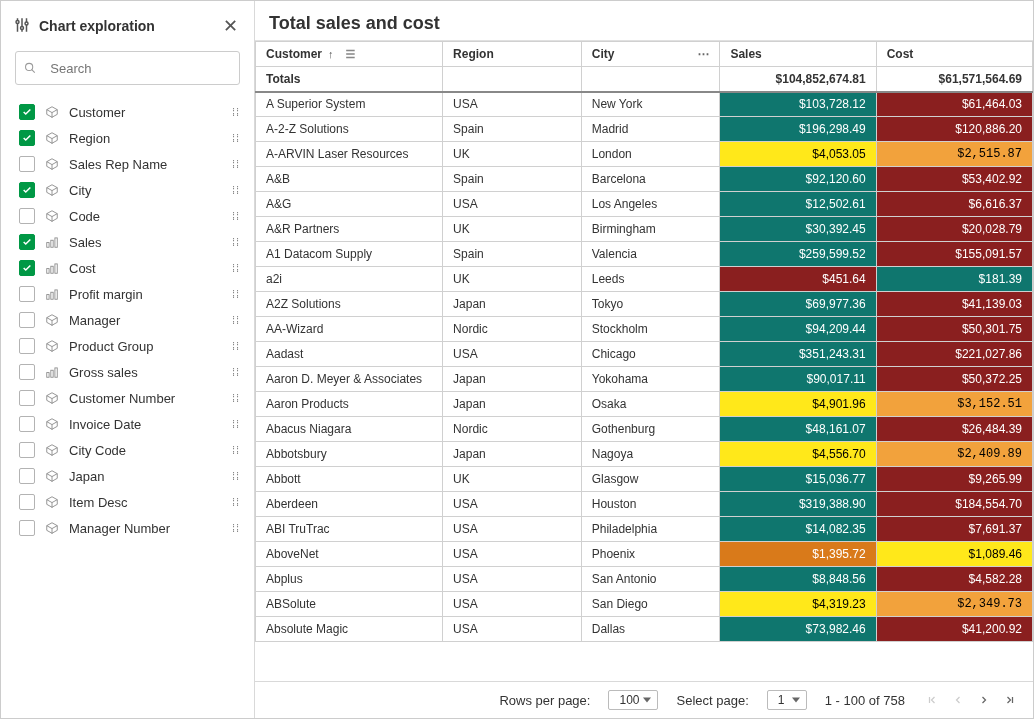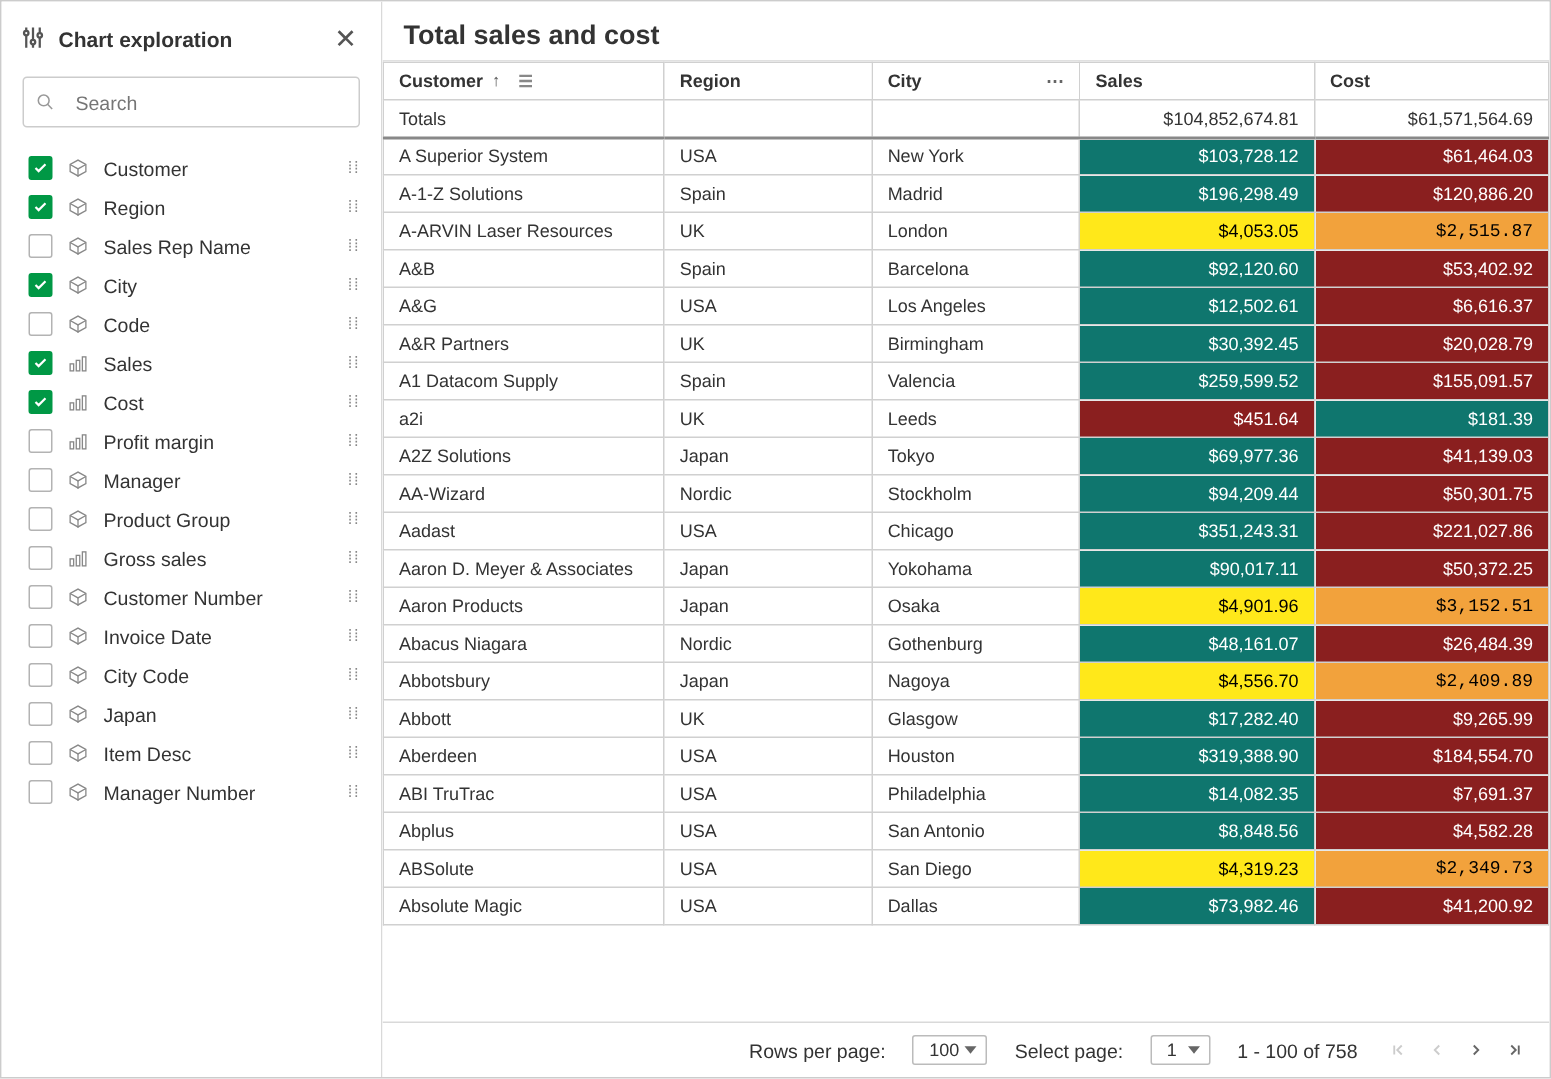--- a/index.html
+++ b/index.html
@@ -152,21 +152,21 @@
     font-weight: 600;
     position: relative;
   }
   th .th-inner {
     display: flex;
     align-items: center;
     gap: 6px;
   }
   th.num, td.num { text-align: right; }
   tr.totals td {
-    font-weight: 400;
+    font-weight: 700;
     border-top: 1px solid #888;
     border-bottom: 2px solid #888;
     margin-top: 19px;
   }
   td.heat-green { background: #0f766e; color: #fff; }
   td.heat-dark  { background: #8a1f1f; color: #fff; }
   td.heat-yellow{ background: #ffe81a; color: #000; }
   td.heat-orange{ background: #f2a23c; color: #000; font-family: Liberation Mono, monospace; }
   td.heat-dorange{ background: #d97a1a; color: #fff; }
   .sort-ic { font-size: 11px; color: #555; }
@@ -497,21 +497,21 @@
               <td class="num">$61,571,564.69</td>
             </tr>
             <tr>
               <td>A Superior System</td>
               <td>USA</td>
               <td>New York</td>
               <td class="num heat-green">$103,728.12</td>
               <td class="num heat-dark">$61,464.03</td>
             </tr>
             <tr>
-              <td>A-1-Z Solutions</td>
+              <td>A-2-Z Solutions</td>
               <td>Spain</td>
               <td>Madrid</td>
               <td class="num heat-green">$196,298.49</td>
               <td class="num heat-dark">$120,886.20</td>
             </tr>
             <tr>
               <td>A-ARVIN Laser Resources</td>
               <td>UK</td>
               <td>London</td>
               <td class="num heat-yellow">$4,053.05</td>
@@ -598,36 +598,43 @@
               <td>Abbotsbury</td>
               <td>Japan</td>
               <td>Nagoya</td>
               <td class="num heat-yellow">$4,556.70</td>
               <td class="num heat-orange">$2,409.89</td>
             </tr>
             <tr>
               <td>Abbott</td>
               <td>UK</td>
               <td>Glasgow</td>
-              <td class="num heat-green">$17,282.40</td>
+              <td class="num heat-green">$15,036.77</td>
               <td class="num heat-dark">$9,265.99</td>
             </tr>
             <tr>
               <td>Aberdeen</td>
               <td>USA</td>
               <td>Houston</td>
               <td class="num heat-green">$319,388.90</td>
               <td class="num heat-dark">$184,554.70</td>
             </tr>
             <tr>
               <td>ABI TruTrac</td>
               <td>USA</td>
               <td>Philadelphia</td>
               <td class="num heat-green">$14,082.35</td>
               <td class="num heat-dark">$7,691.37</td>
+            </tr>
+            <tr>
+              <td>AboveNet</td>
+              <td>USA</td>
+              <td>Phoenix</td>
+              <td class="num heat-dorange">$1,395.72</td>
+              <td class="num heat-yellow">$1,089.46</td>
             </tr>
             <tr>
               <td>Abplus</td>
               <td>USA</td>
               <td>San Antonio</td>
               <td class="num heat-green">$8,848.56</td>
               <td class="num heat-dark">$4,582.28</td>
             </tr>
             <tr>
               <td>ABSolute</td>

